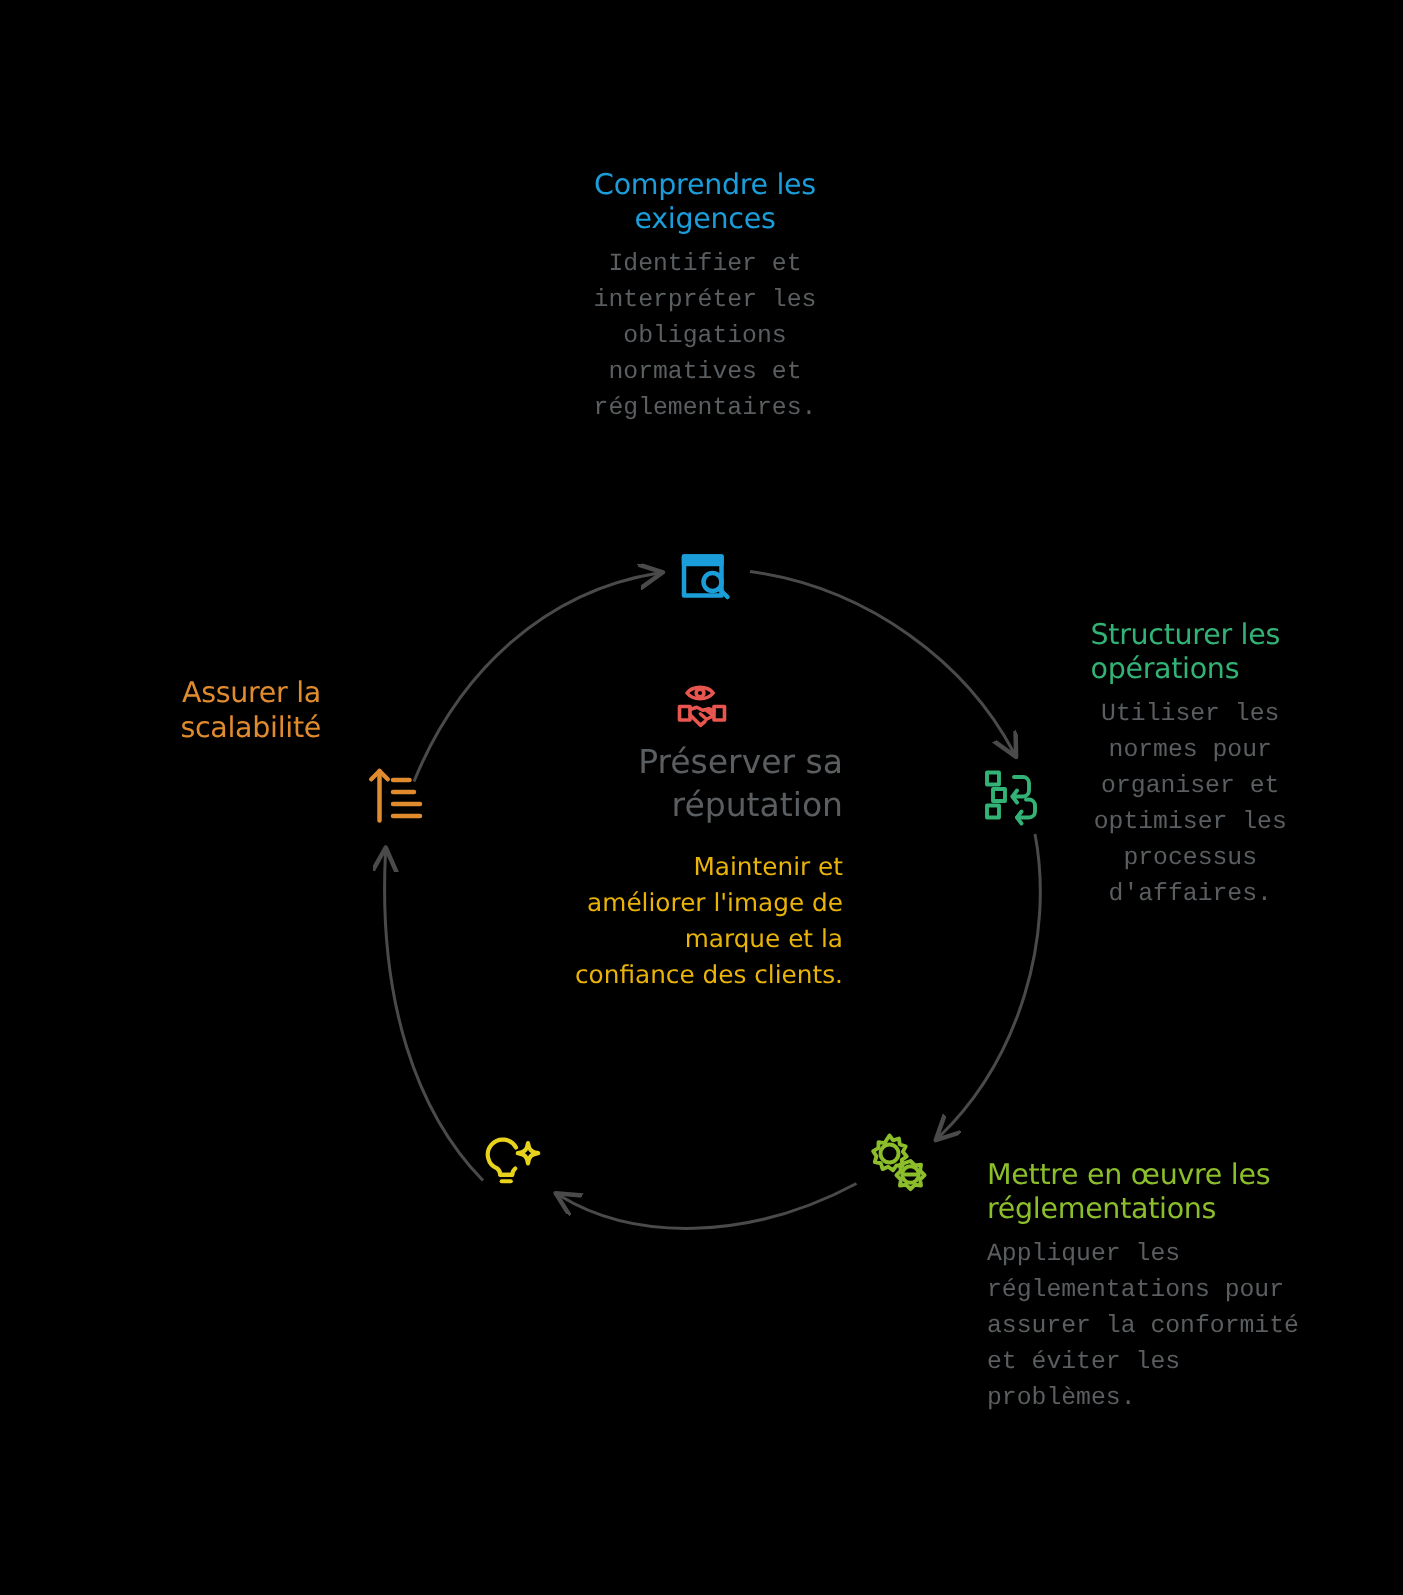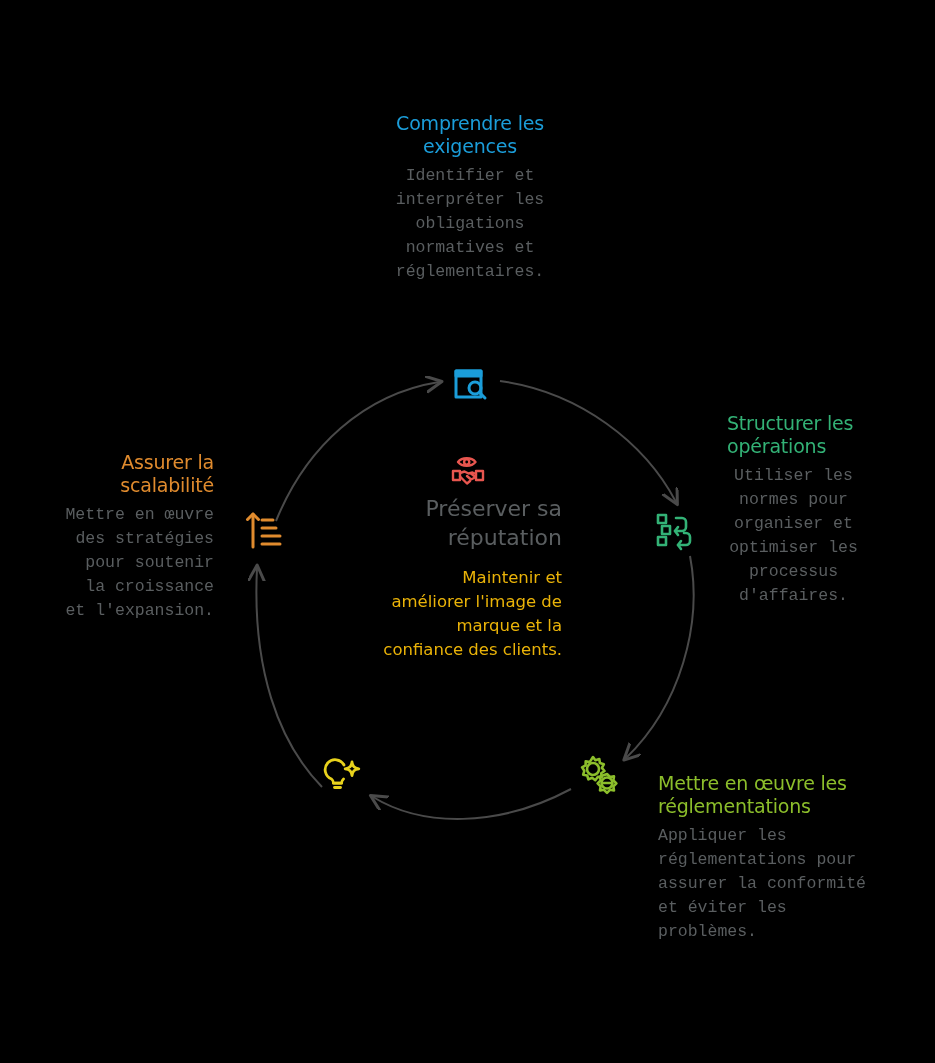--- a/index.html
+++ b/index.html
@@ -154,16 +154,15 @@
   </div>
 
   <div class="node" id="node-structure">
     <div class="title" style="color:#33b276">Structurer les opérations</div>
     <div class="desc">Utiliser les normes pour organiser et optimiser les processus d'affaires.</div>
   </div>
 
 
   <div class="node" id="node-scalability">
     <div class="title" style="color:#e08b2e">Assurer la scalabilité</div>
-    <div class="desc">Mettre en œuvre des stratégies pour soutenir la croissance et l'expansion.</div>
   </div>
 
 </div>
 
 </body></html>

